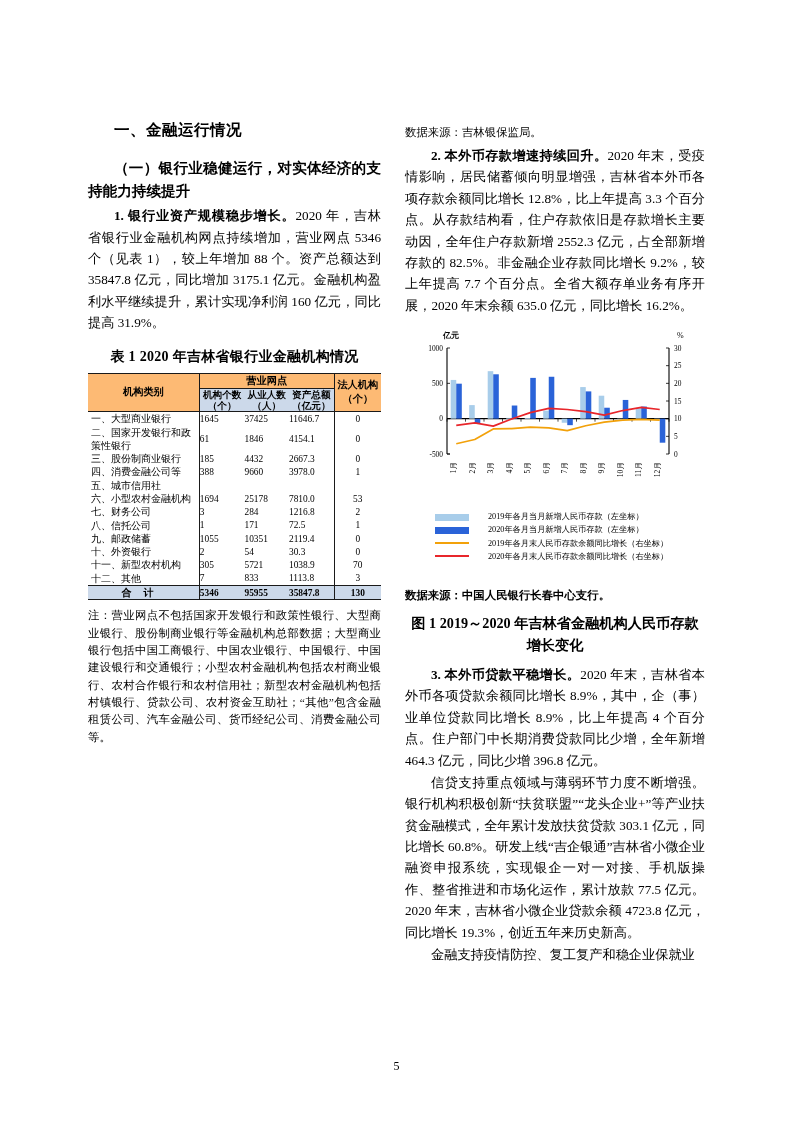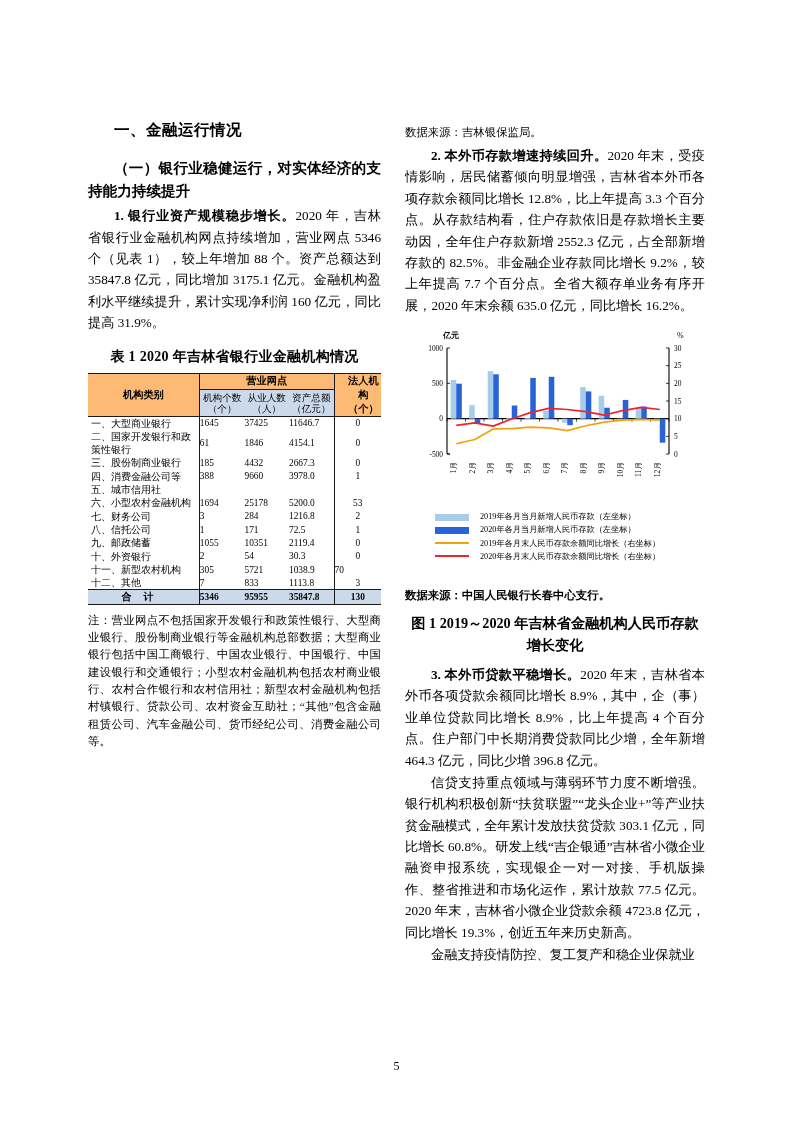--- a/index.html
+++ b/index.html
@@ -45,33 +45,33 @@
     font-size: 11.4px; margin: 6px 0 0 0; line-height:1.5;
   }
   .note {
     font-size: 11.4px; line-height: 1.52; margin-top: 7px;
     text-align: justify; text-justify: inter-ideograph;
   }
 
   table.t1 { border-collapse: collapse; width: 100%; font-size: 9.4px; }
   table.t1 td, table.t1 th { padding: 0; }
   .t1 .hdr { background:#fdba74; font-weight: bold; font-size: 10.2px; text-align:center; }
-  .t1 .hdr-sub { background:#ccd9ea; font-weight: normal; font-size: 9.6px; text-align:center; line-height:1.18; }
+  .t1 .hdr-sub { background:#ccd9ea; font-weight: bold; font-size: 9.6px; text-align:center; line-height:1.18; }
   .t1 .rowlabel { text-align:left; padding-left:3px; font-size:10px; line-height:1.33; }
   .t1 .num { padding-right:7px; font-size:9.4px; }
   .t1 .total { background:#ccd9ea; font-weight:bold; }
   .t1 .total .rowlabel { text-align:center; letter-spacing: 12px; padding-left:0; }
   .bt { border-top: 1.4px solid #1a1a1a; }
   .bb { border-bottom: 1.4px solid #1a1a1a; }
   .bl { border-left: 1.1px solid #1a1a1a; }
   .thin-b { border-bottom: 0.9px solid #1a1a1a; }
 
   .chart-wrap { margin: 10px 0 0 0; }
   .legend { font-size: 8.2px; line-height: 1.5; margin: 6px 0 0 30px; }
-  .legend-row { display:flex; align-items:center; gap:8px; margin-bottom:1px; }
+  .legend-row { display:flex; align-items:center; gap:16px; margin-bottom:1px; }
   .legend-swatch { width: 34px; height: 7px; display:inline-block; margin-right:3px; }
   .legend-line { width: 34px; height: 0; border-top: 2.2px solid #000; display:inline-block; margin-right:3px; position:relative; top:-1px;}
 
   .pageno { position:absolute; left:0; right:0; bottom: 48px; text-align:center; font-size:12px; }
 </style>
 </head>
 <body>
 
 <div class="page">
   <div class="cols">
@@ -84,21 +84,21 @@
 
       <p class="body"><span class="run-head">1. 银行业资产规模稳步增长。</span><span>2020 年，吉林省银行业金融机构网点持续增加，营业网点 5346 个（见表 1），较上年增加 88 个。资产总额达到 35847.8 亿元，同比增加 3175.1 亿元。金融机构盈利水平继续提升，累计实现净利润 160 亿元，同比提高 31.9%。</span></p>
 
       <div class="tbl-caption">表 1   2020 年吉林省银行业金融机构情况</div>
 
       <table class="t1">
         <thead>
           <tr>
             <th class="hdr bt bb" rowspan="2" style="width:38%;">机构类别</th>
             <th class="hdr bt thin-b bl" colspan="3" style="width:46%;">营业网点</th>
-            <th class="hdr bt bb bl" rowspan="2" style="width:16%;padding-left:11px;">
+            <th class="hdr bt bb bl" rowspan="2" style="width:16%;">
               <div>法人机构</div>
               <div>（个）</div>
             </th>
           </tr>
           <tr>
             <th class="hdr-sub bb bl">
               <div>机构个数</div>
               <div>（个）</div>
             </th>
             <th class="hdr-sub bb">
@@ -144,21 +144,21 @@
               <td class="rowlabel">五、城市信用社</td>
               <td class="num bl"></td>
               <td class="num"></td>
               <td class="num"></td>
               <td class="num bl" style="text-align:center;padding-right:0"></td>
             </tr>
             <tr>
               <td class="rowlabel">六、小型农村金融机构</td>
               <td class="num bl">1694</td>
               <td class="num">25178</td>
-              <td class="num">5200.0</td>
+              <td class="num">7810.0</td>
               <td class="num bl" style="text-align:center;padding-right:0">53</td>
             </tr>
             <tr>
               <td class="rowlabel">七、财务公司</td>
               <td class="num bl">3</td>
               <td class="num">284</td>
               <td class="num">1216.8</td>
               <td class="num bl" style="text-align:center;padding-right:0">2</td>
             </tr>
             <tr>
@@ -180,21 +180,21 @@
               <td class="num bl">2</td>
               <td class="num">54</td>
               <td class="num">30.3</td>
               <td class="num bl" style="text-align:center;padding-right:0">0</td>
             </tr>
             <tr>
               <td class="rowlabel">十一、新型农村机构</td>
               <td class="num bl">305</td>
               <td class="num">5721</td>
               <td class="num">1038.9</td>
-              <td class="num bl" style="text-align:left;padding-right:0">70</td>
+              <td class="num bl" style="text-align:center;padding-right:0">70</td>
             </tr>
             <tr>
               <td class="rowlabel">十二、其他</td>
               <td class="num bl">7</td>
               <td class="num">833</td>
               <td class="num">1113.8</td>
               <td class="num bl" style="text-align:center;padding-right:0">3</td>
             </tr>
             <tr class="total">
               <td class="rowlabel bt bb">合计</td>

